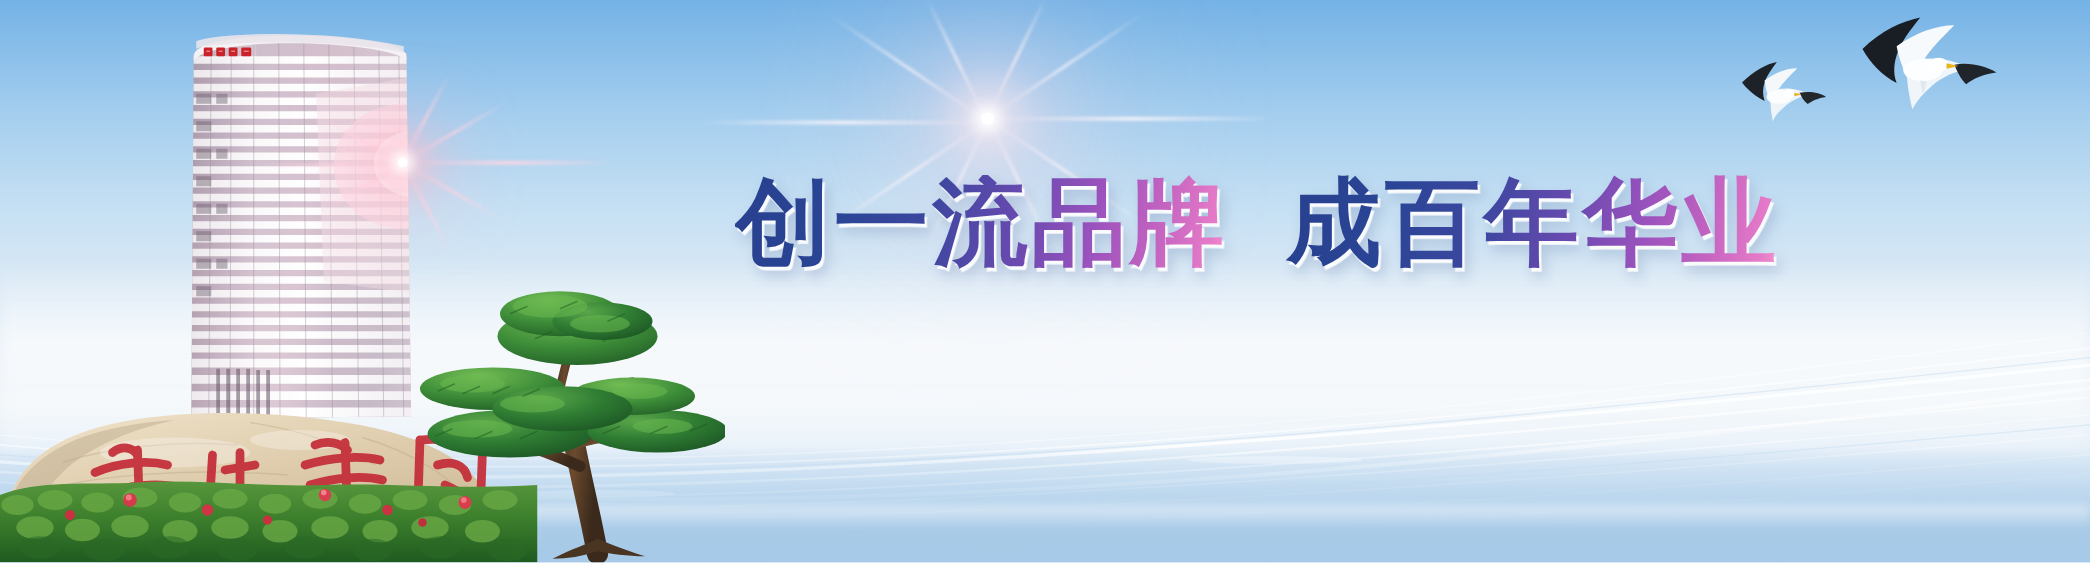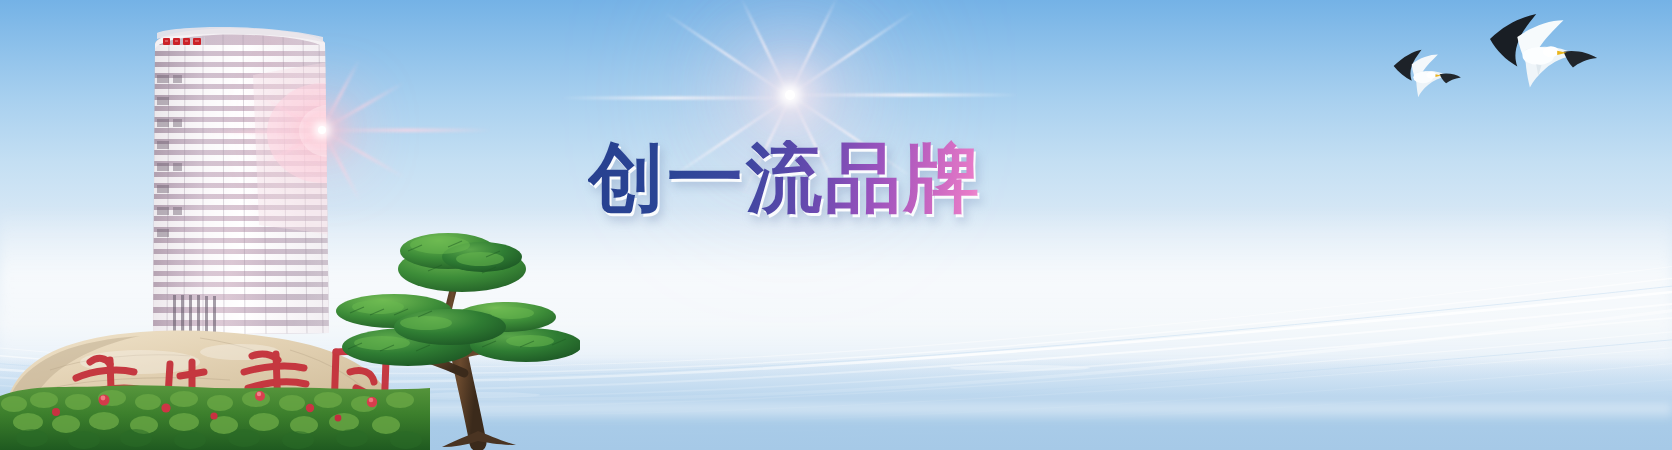--- a/index.html
+++ b/index.html
@@ -515,15 +515,16 @@
       <circle cx="371" cy="22" r="2.3" fill="#f0787f"></circle>
       <circle cx="56" cy="34" r="4" fill="#c93141"></circle>
       <circle cx="214" cy="38" r="3.6" fill="#c93141"></circle>
       <circle cx="338" cy="40" r="3.4" fill="#c22e3e"></circle>
     </g>
   </svg>
 
   <div class="slogan">
     <span class="slogan-part">创一流品牌</span>
     <span class="slogan-gap"></span>
+    <span class="slogan-part">成百年华业</span>
   </div>
 
 </div>
 
 </body></html>

